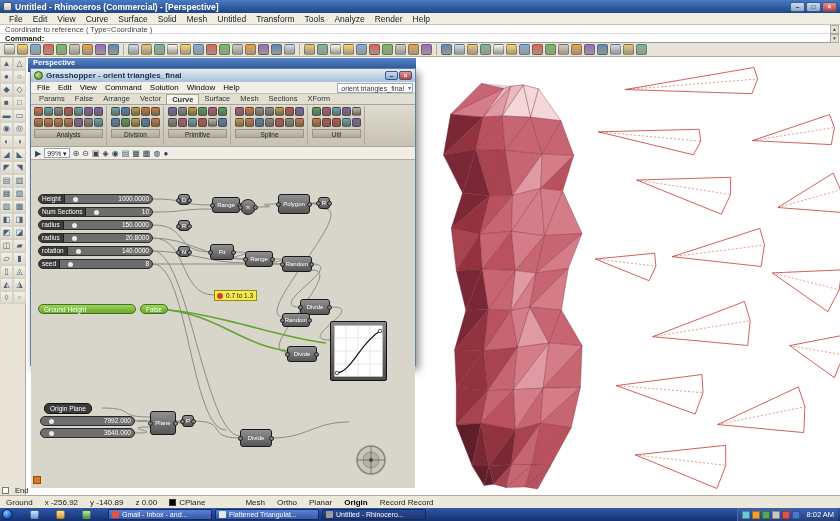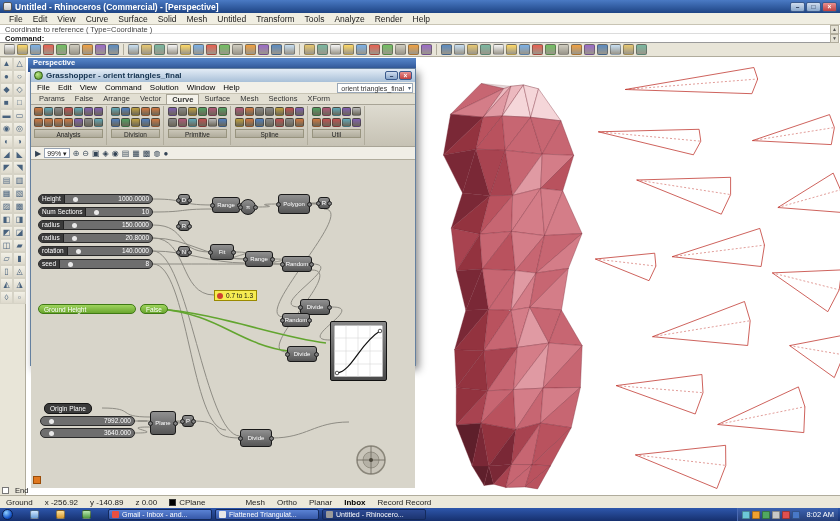--- a/index.html
+++ b/index.html
@@ -590,21 +590,21 @@
   <span>y -140.89</span>
   <span>z 0.00</span>
   <span class="layer-chip">
     <span class="layer-sq"></span>
     <span>CPlane</span>
   </span>
   <span class="st-toggles" id="sttoggles">
       <span>Mesh</span>
       <span>Ortho</span>
       <span>Planar</span>
-      <span class="on">Inbox</span>
+      <span class="on">Origin</span>
       <span>Record Record</span>
     </span>
 </div>
 
 <div class="taskbar">
   <span class="start-orb"></span>
   <span class="ql-icon" style="background:linear-gradient(#cfe8ff,#6aa0d8)"></span>
   <span class="ql-icon" style="background:linear-gradient(#ffe29a,#d89a30)"></span>
   <span class="ql-icon" style="background:linear-gradient(#b8e8b0,#4e9a40)"></span>
   <span id="taskbtns" style="display:flex;gap:3px">

